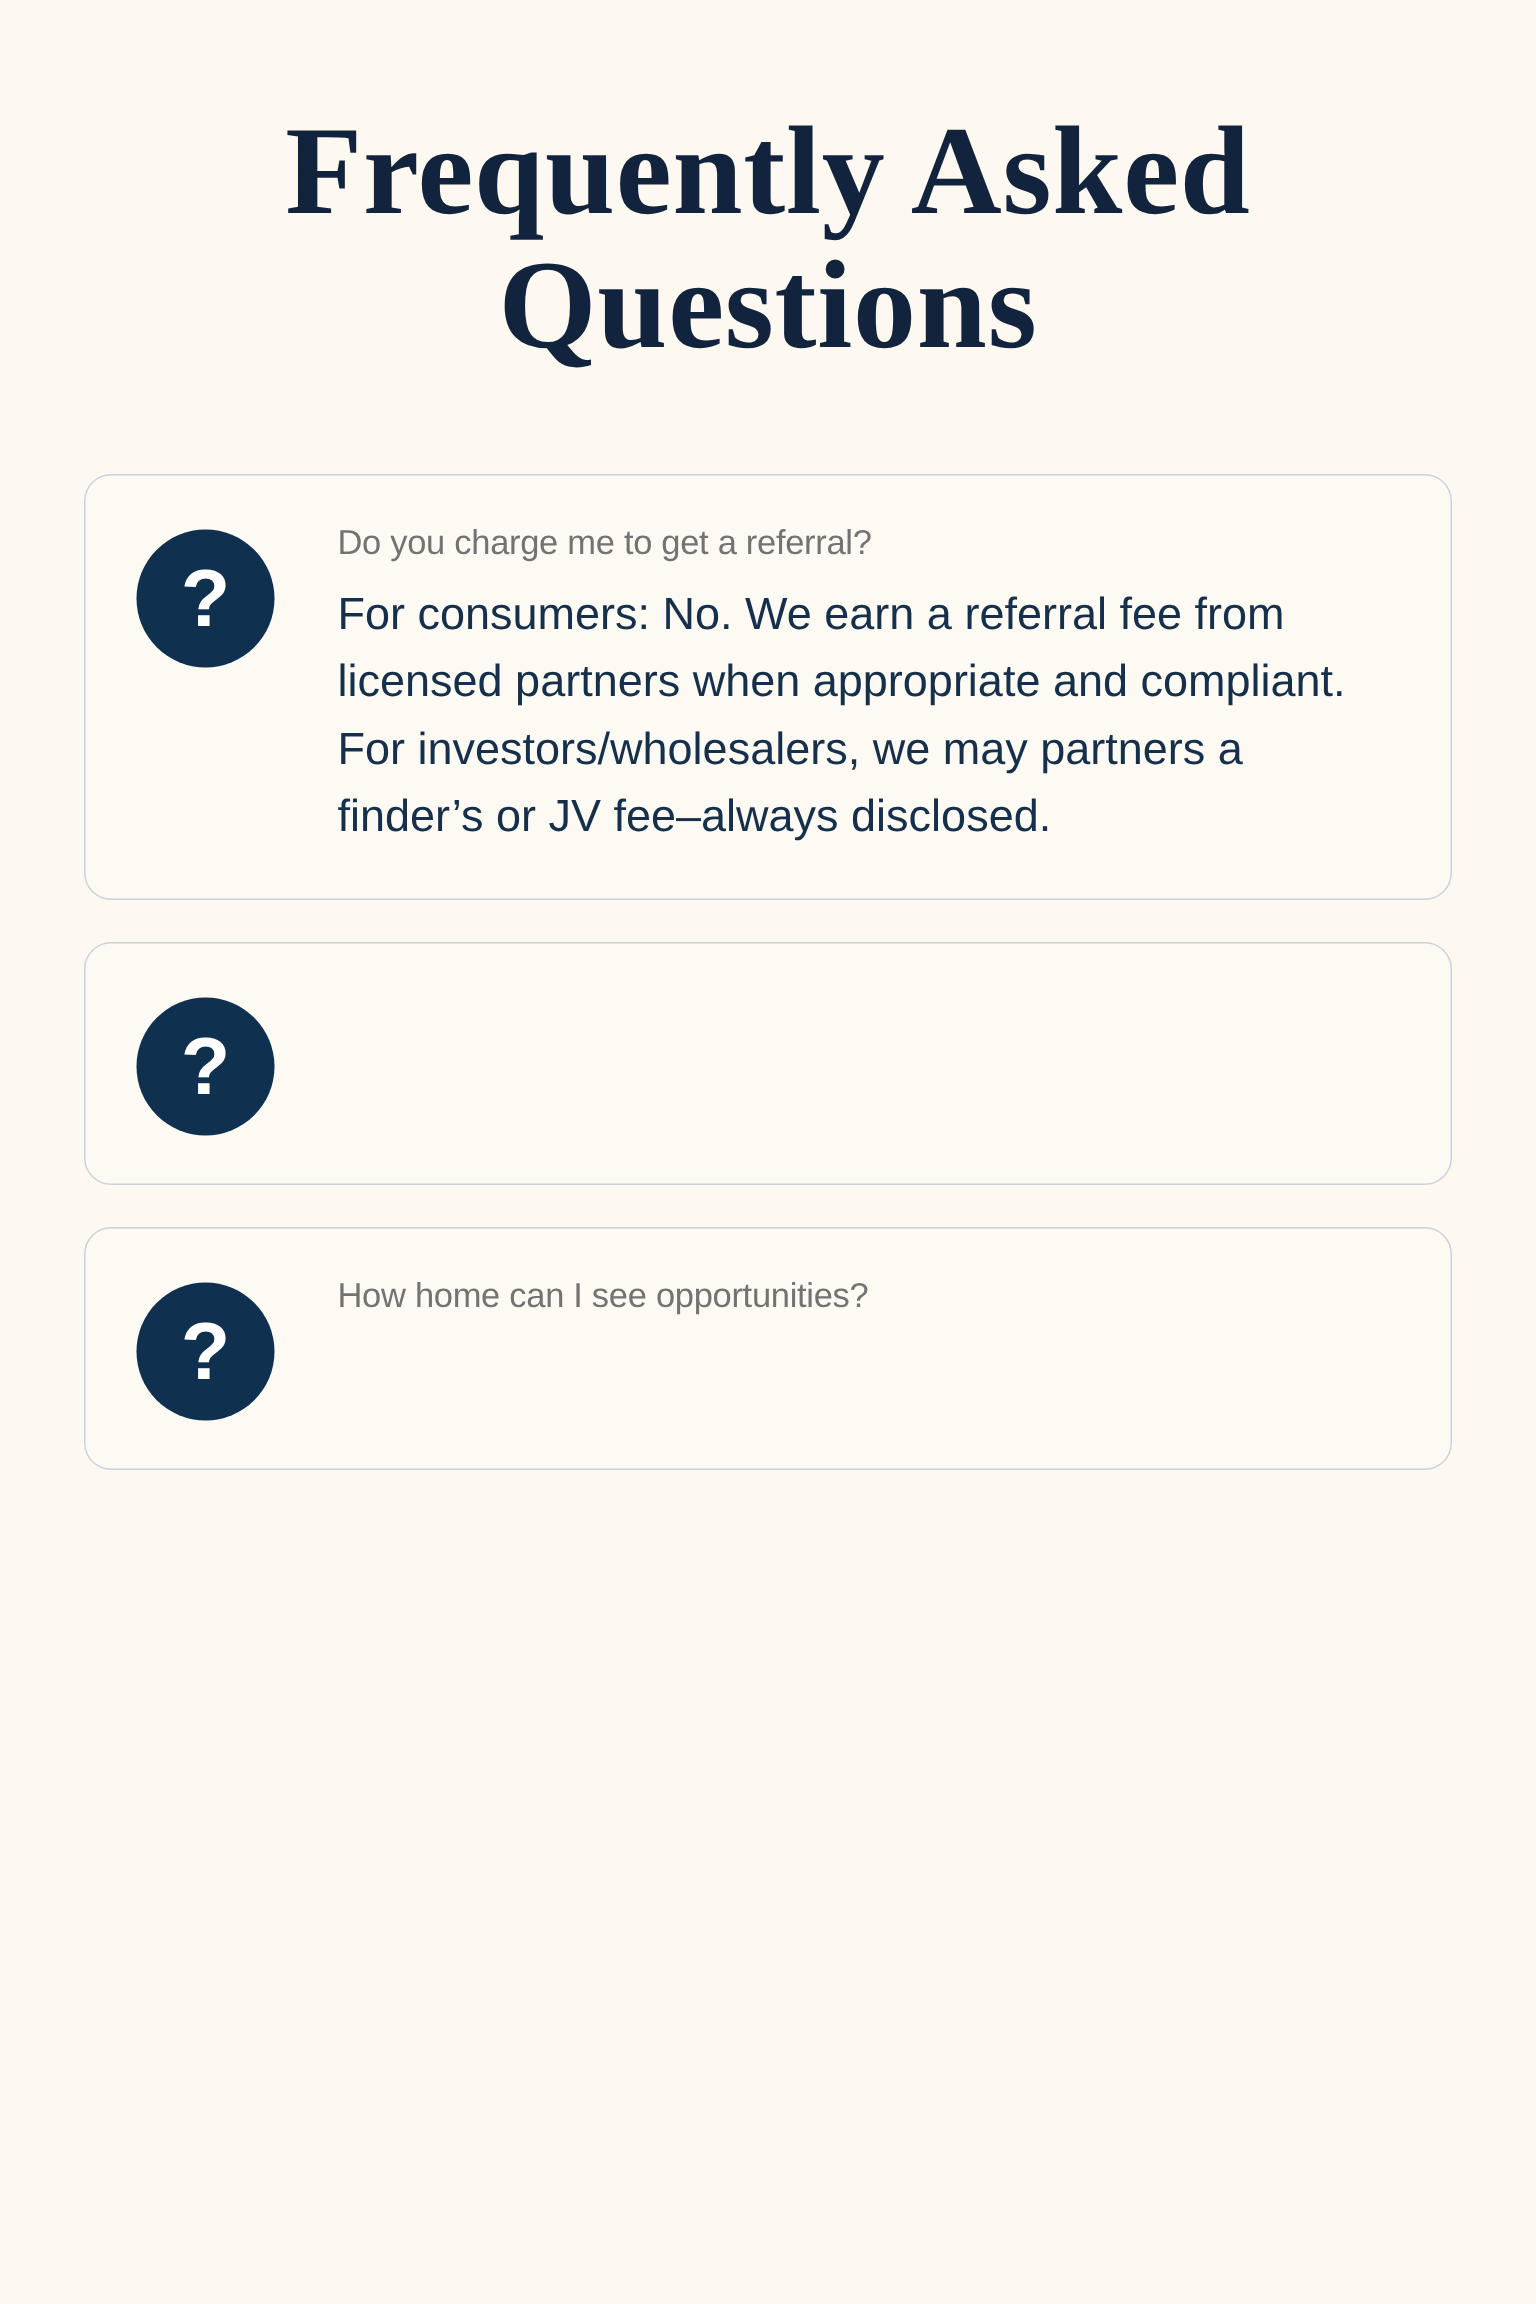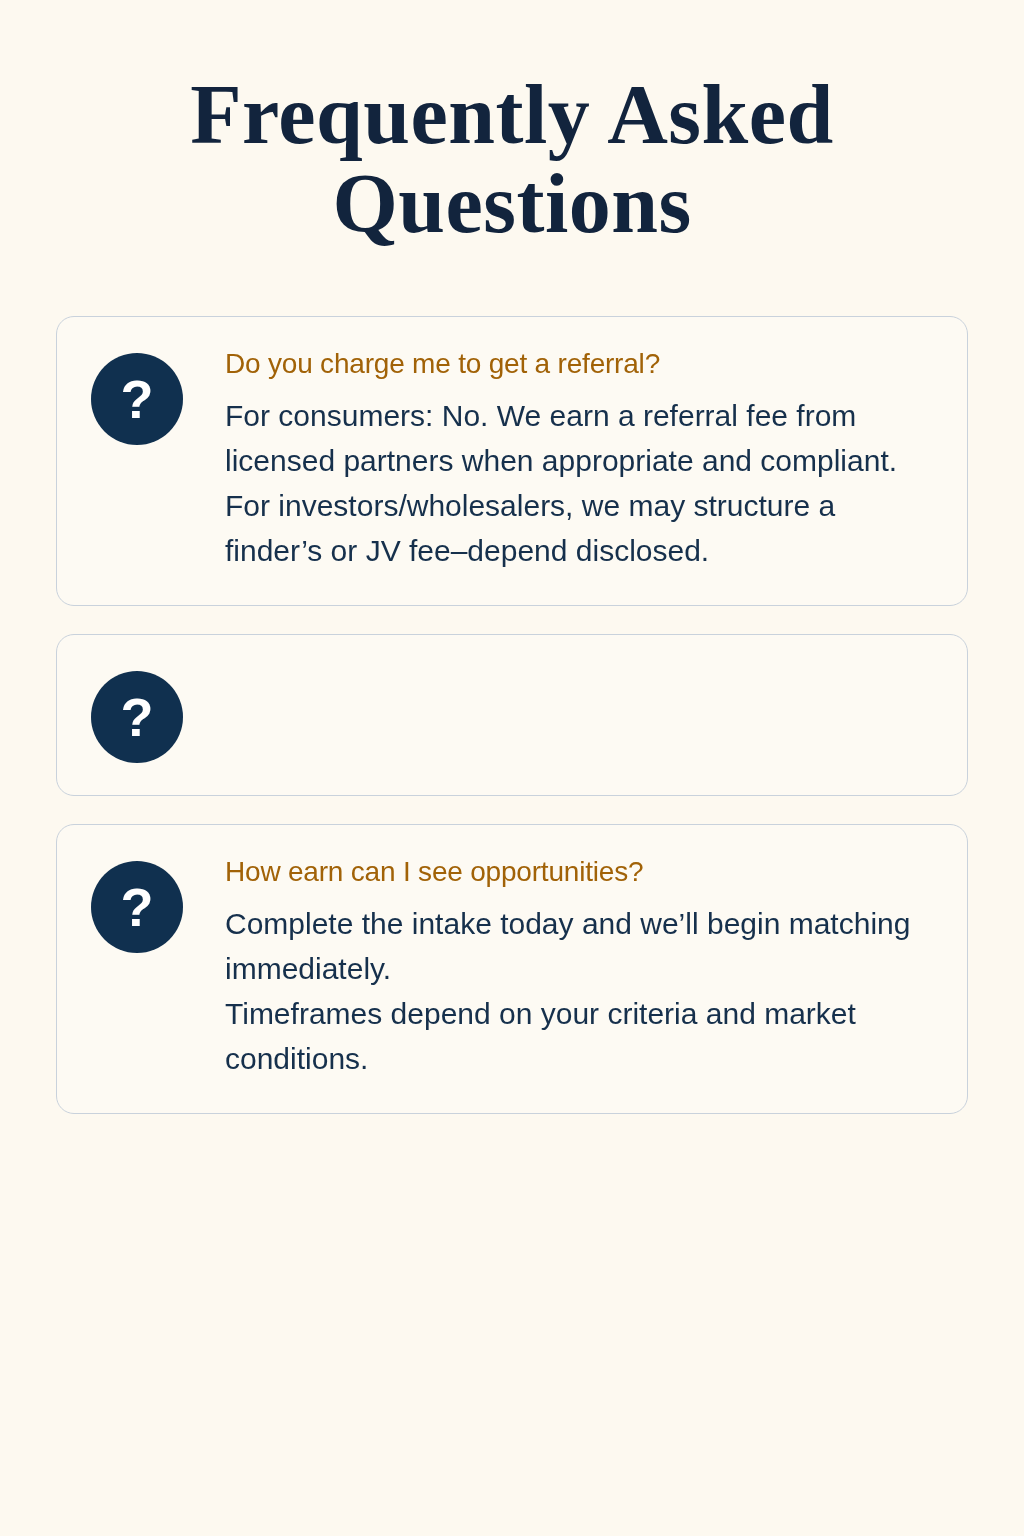--- a/index.html
+++ b/index.html
@@ -68,24 +68,24 @@
     font-weight: 700;
     font-size: 54px;
     line-height: 1;
     user-select: none;
   }
   .text-col {
     flex: 1 1 auto;
     padding-right: 10px;
   }
   .faq-q {
-    font-size: 28px;
+    font-size: 23px;
     line-height: 1.22;
     font-weight: 400;
-    color: #a16207;
+    color: #737373;
     margin: 0 0 12px 0;
     letter-spacing: -0.2px;
   }
   .faq-a {
     font-size: 30px;
     line-height: 1.5;
     font-weight: 400;
     color: #16304C;
     margin: 0;
     white-space: pre-line;
@@ -99,37 +99,35 @@
   <h1 class="page-title">Frequently Asked Questions</h1>
 
   <div class="faq-list">
 
     <div class="faq-card">
       <div class="icon-col">
         <div class="q-badge">?</div>
       </div>
       <div class="text-col">
         <p class="faq-q">Do you charge me to get a referral?</p>
-        <p class="faq-a">For consumers: No. We earn a referral fee from licensed partners when appropriate and compliant. For investors/wholesalers, we may structure a finder’s or JV fee–depend disclosed.</p>
+        <p class="faq-a">For consumers: No. We earn a referral fee from licensed partners when appropriate and compliant. For investors/wholesalers, we may partners a finder’s or JV fee–always disclosed.</p>
       </div>
     </div>
 
     <div class="faq-card">
       <div class="icon-col">
         <div class="q-badge">?</div>
       </div>
       <div class="text-col">
       </div>
     </div>
 
     <div class="faq-card">
       <div class="icon-col">
         <div class="q-badge">?</div>
       </div>
       <div class="text-col">
-        <p class="faq-q">How earn can I see opportunities?</p>
-        <p class="faq-a">Complete the intake today and we’ll begin matching immediately.
-Timeframes depend on your criteria and market conditions.</p>
+        <p class="faq-q">How home can I see opportunities?</p>
       </div>
     </div>
 
   </div>
 </div>
 
 </body></html>

